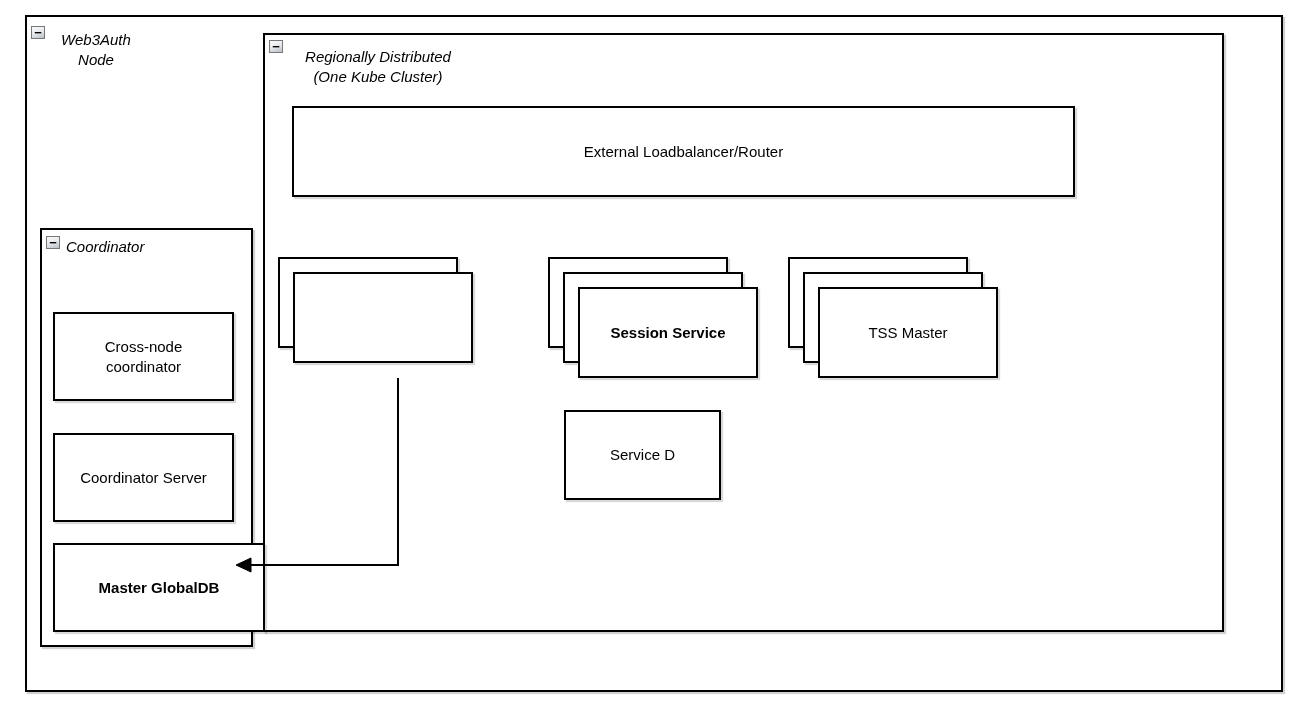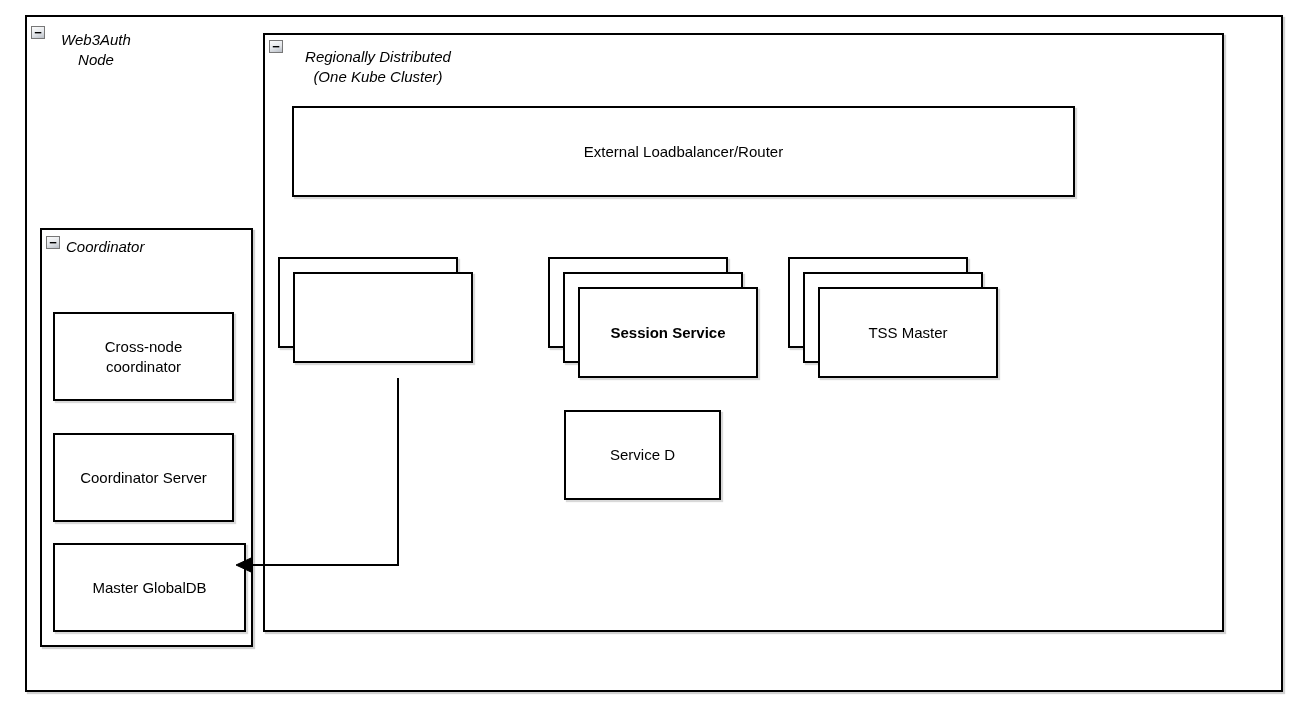--- a/index.html
+++ b/index.html
@@ -76,21 +76,21 @@
   #coordinator-title { left: 66px;  top: 237px; }
 
   #web3auth-collapse    { left: 31px;  top: 26px; }
   #regional-collapse    { left: 269px; top: 40px; }
   #coordinator-collapse { left: 46px;  top: 236px; }
 
   
   #elb          { left: 292px; top: 106px; width: 783px; height: 91px; z-index: 4; }
   #cross-node   { left: 53px;  top: 288px; width: 181px; height: 89px; z-index: 4; margin-top: 24px; }
   #coord-server { left: 53px;  top: 393px; width: 181px; height: 89px; z-index: 4; margin-top: 40px; }
-  #master-db    { left: 53px;  top: 543px; width: 193px; height: 89px; z-index: 4; }
+  #master-db    { left: 53px;  top: 543px; width: 212px; height: 89px; z-index: 4; font-weight: bold; }
   #service-d    { left: 564px; top: 410px; width: 157px; height: 90px; z-index: 4; }
   #service-f    { left: 818px; top: 410px; width: 180px; height: 90px; z-index: 4; }
 
   
   .stack {
     position: absolute;
     width: 212px;
     height: 123px;
     z-index: 4;
   }

